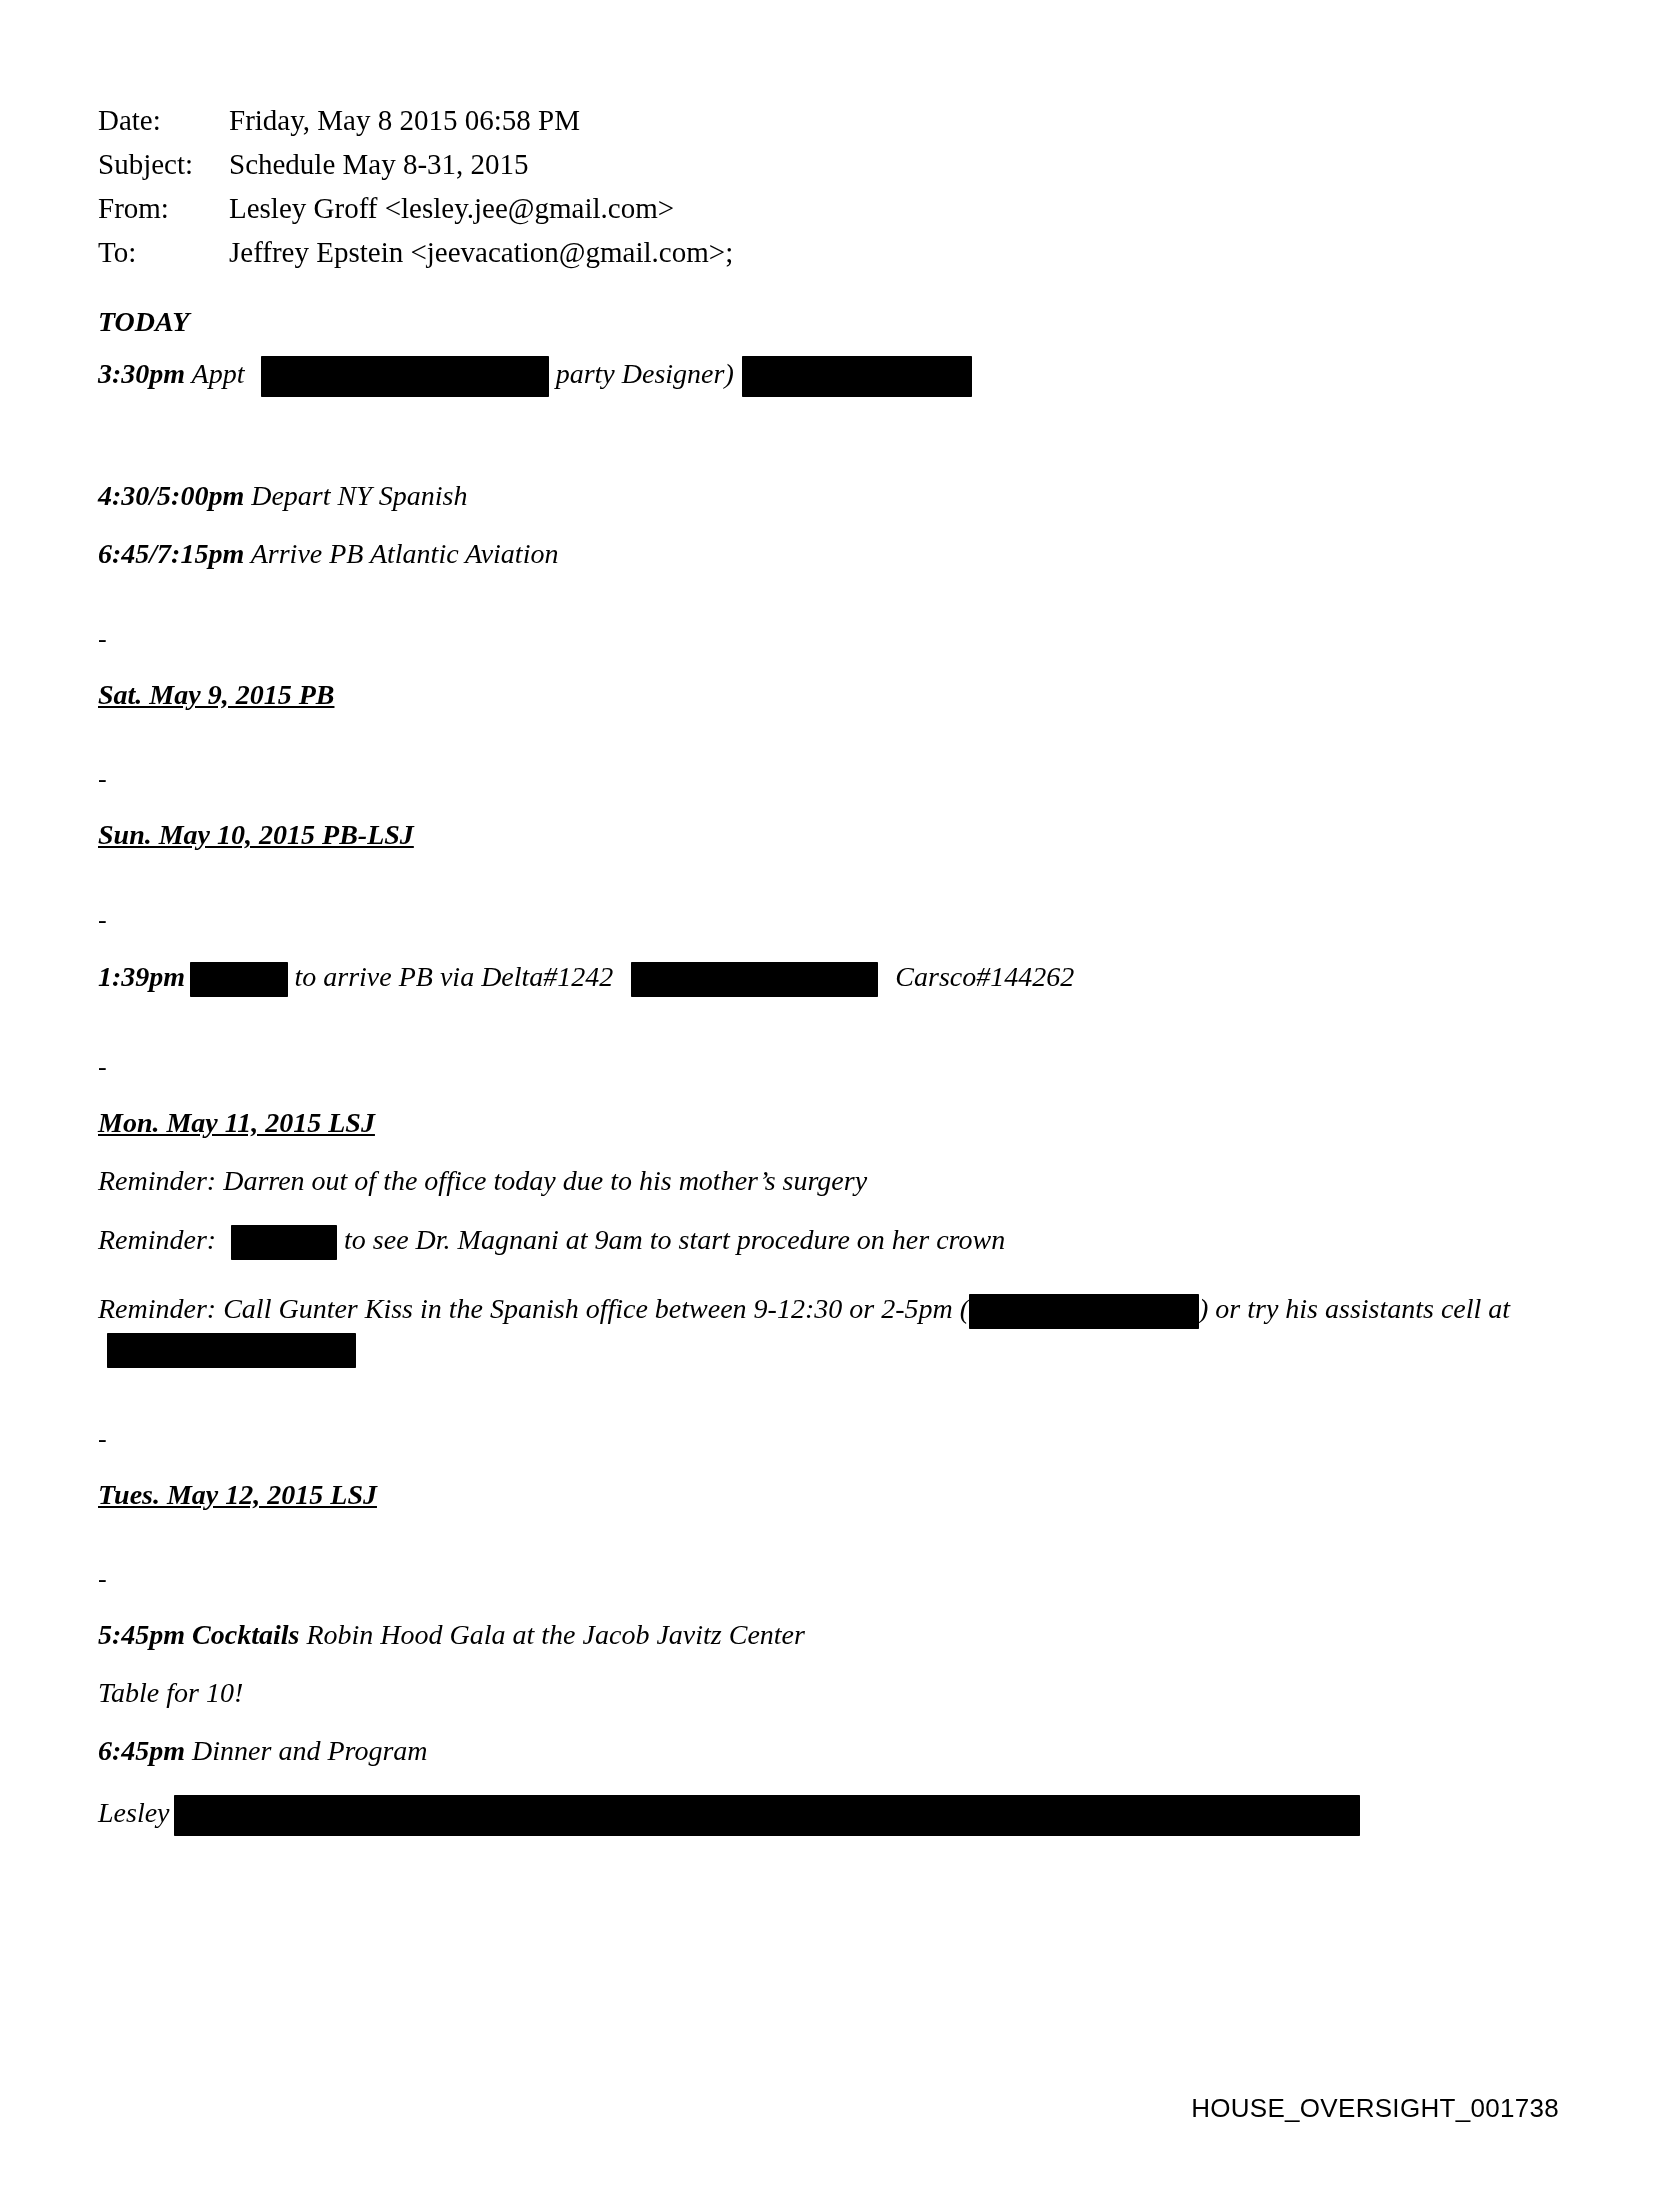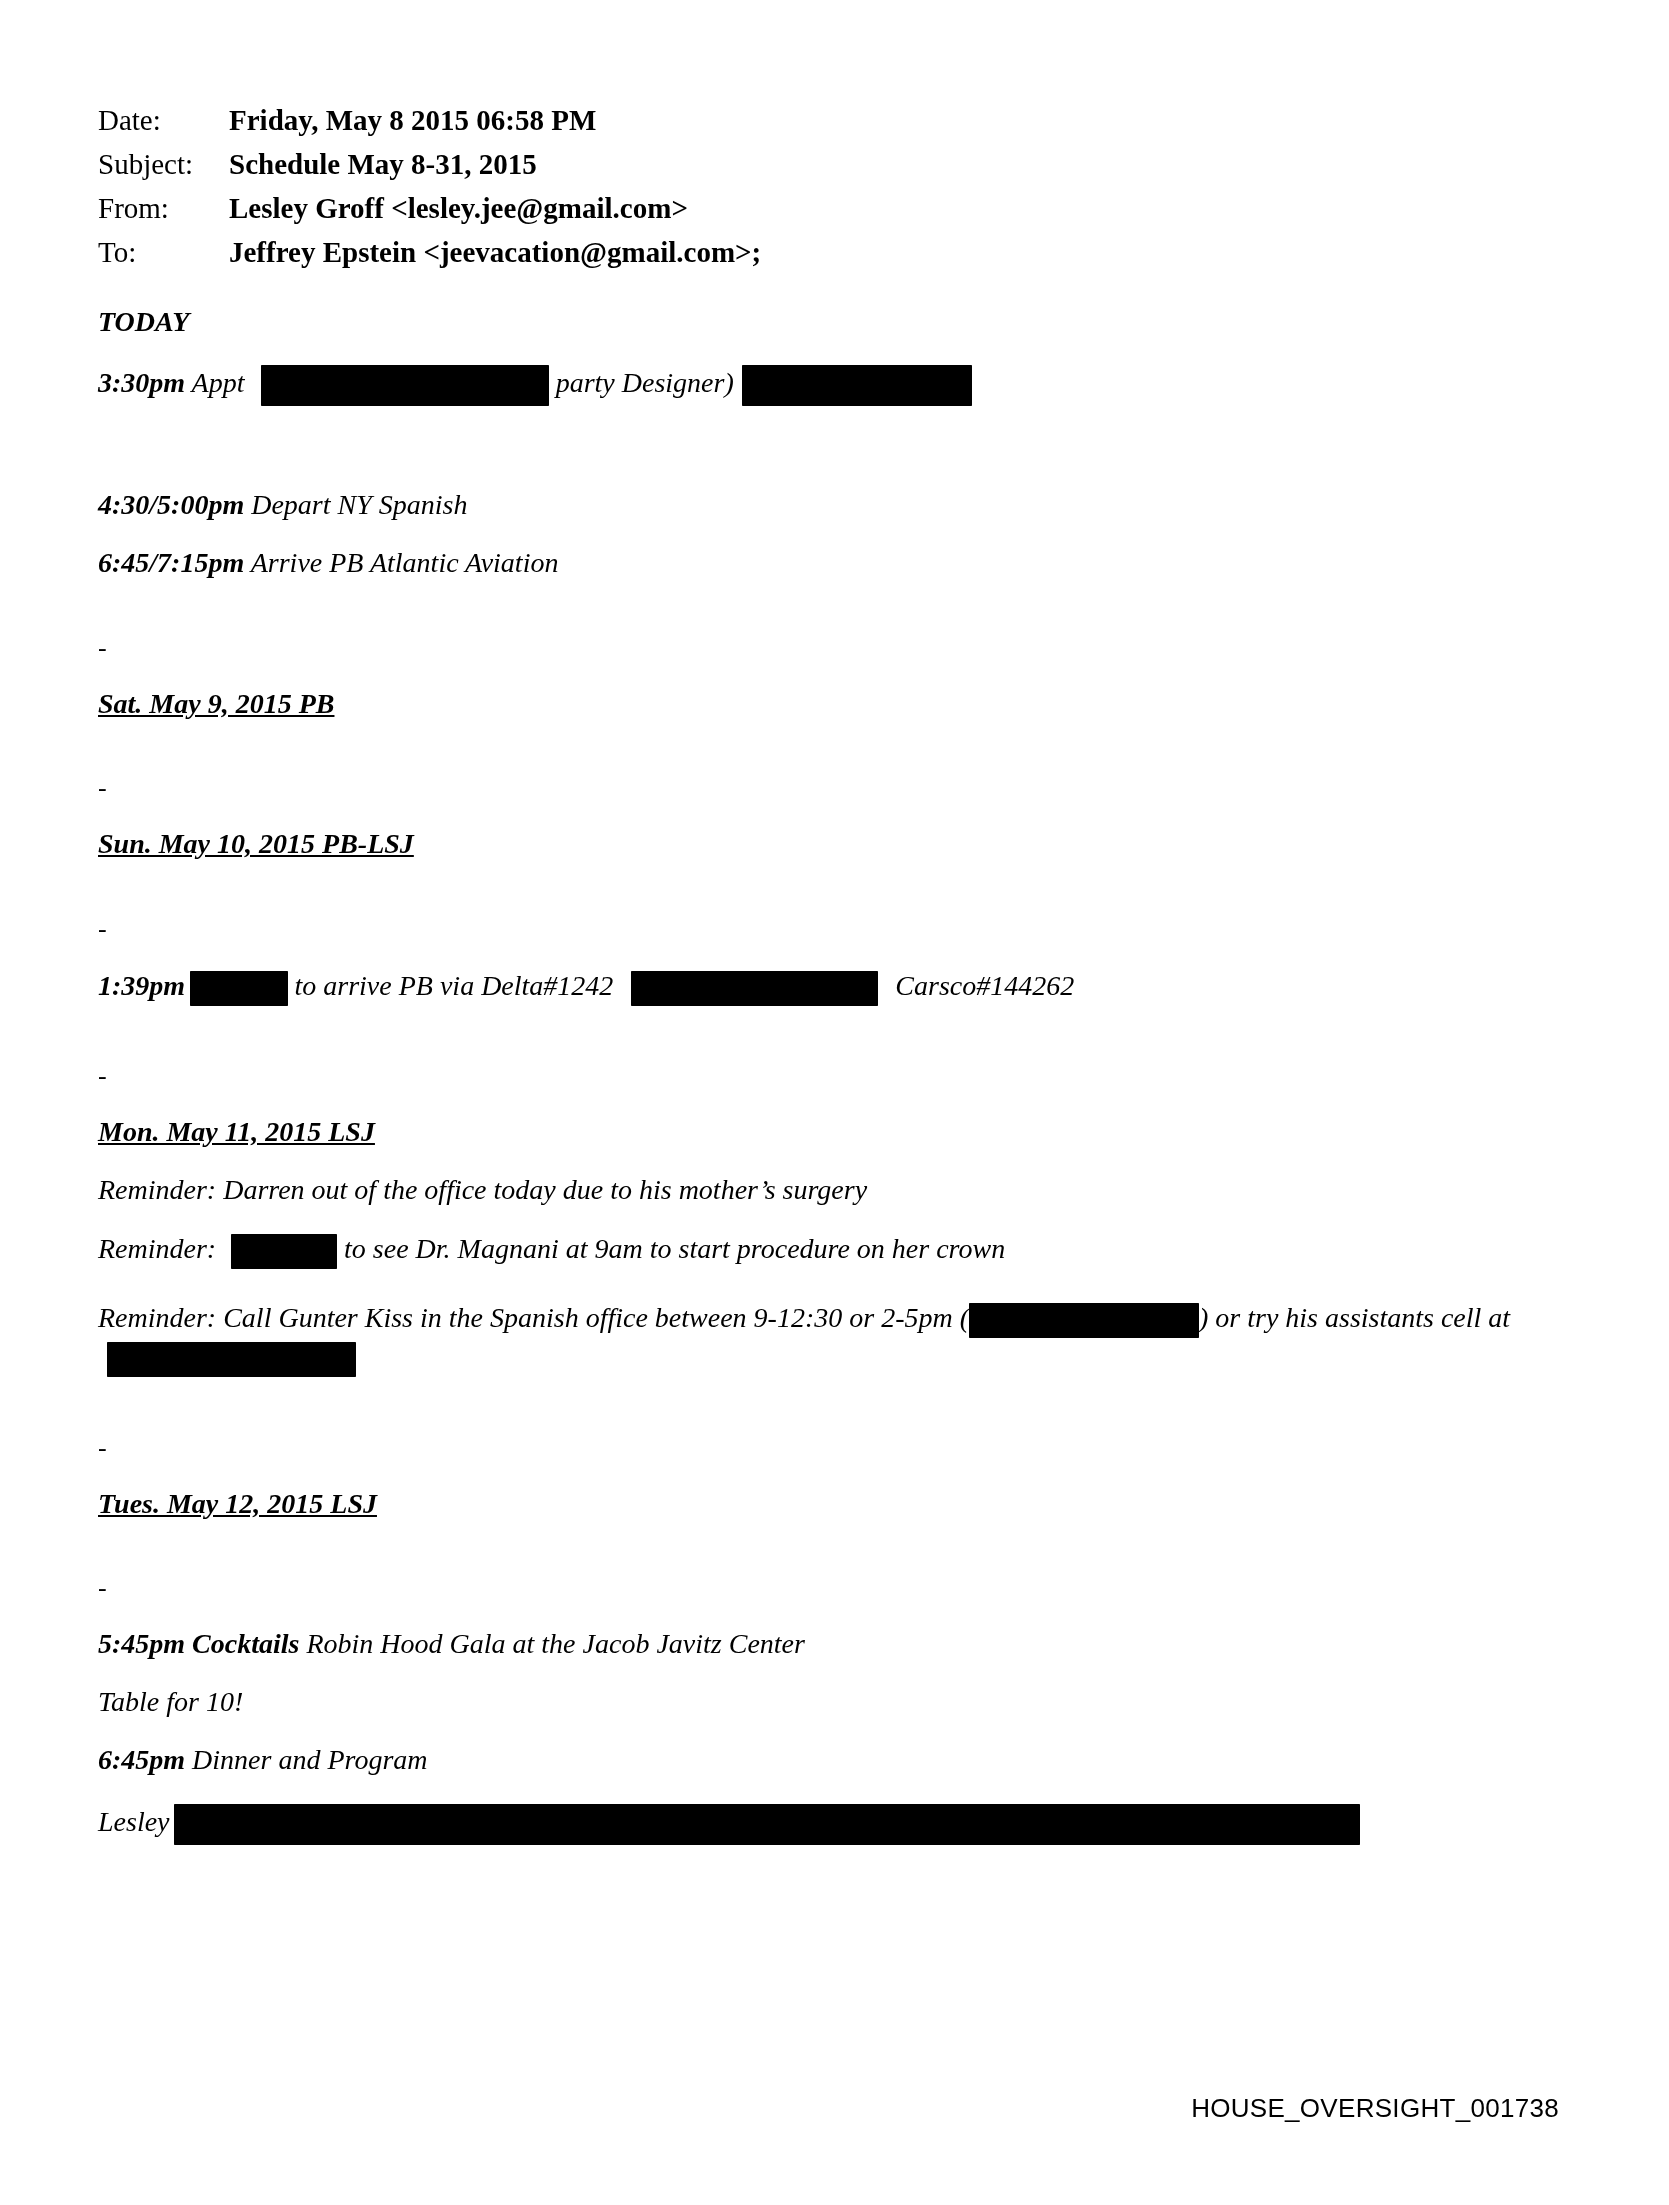--- a/index.html
+++ b/index.html
@@ -33,21 +33,20 @@
     font-size: 29px;
     line-height: 1.52;
     white-space: nowrap;
   }
   .hdr-label {
     width: 131px;
     flex: 0 0 131px;
   }
   .hdr-value {
     flex: 1 1 auto;
-    font-weight: bold;
   }
 
   
   .body-block {
     font-size: 28px;
     line-height: 1.0;
   }
   .line {
     display: block;
     margin: 0 0 30px 0;
@@ -55,21 +54,21 @@
     white-space: nowrap;
     position: relative;
   }
   .line.wrap {
     white-space: normal;
     line-height: 1.35;
   }
   .line.today {
     font-weight: bold;
     font-style: italic;
-    margin-bottom: 29px;
+    margin-bottom: 20px;
   }
   .day-head {
     font-weight: bold;
     font-style: italic;
     text-decoration: underline;
     margin: 0 0 30px 0;
     white-space: nowrap;
   }
   .t {
     font-weight: bold;

